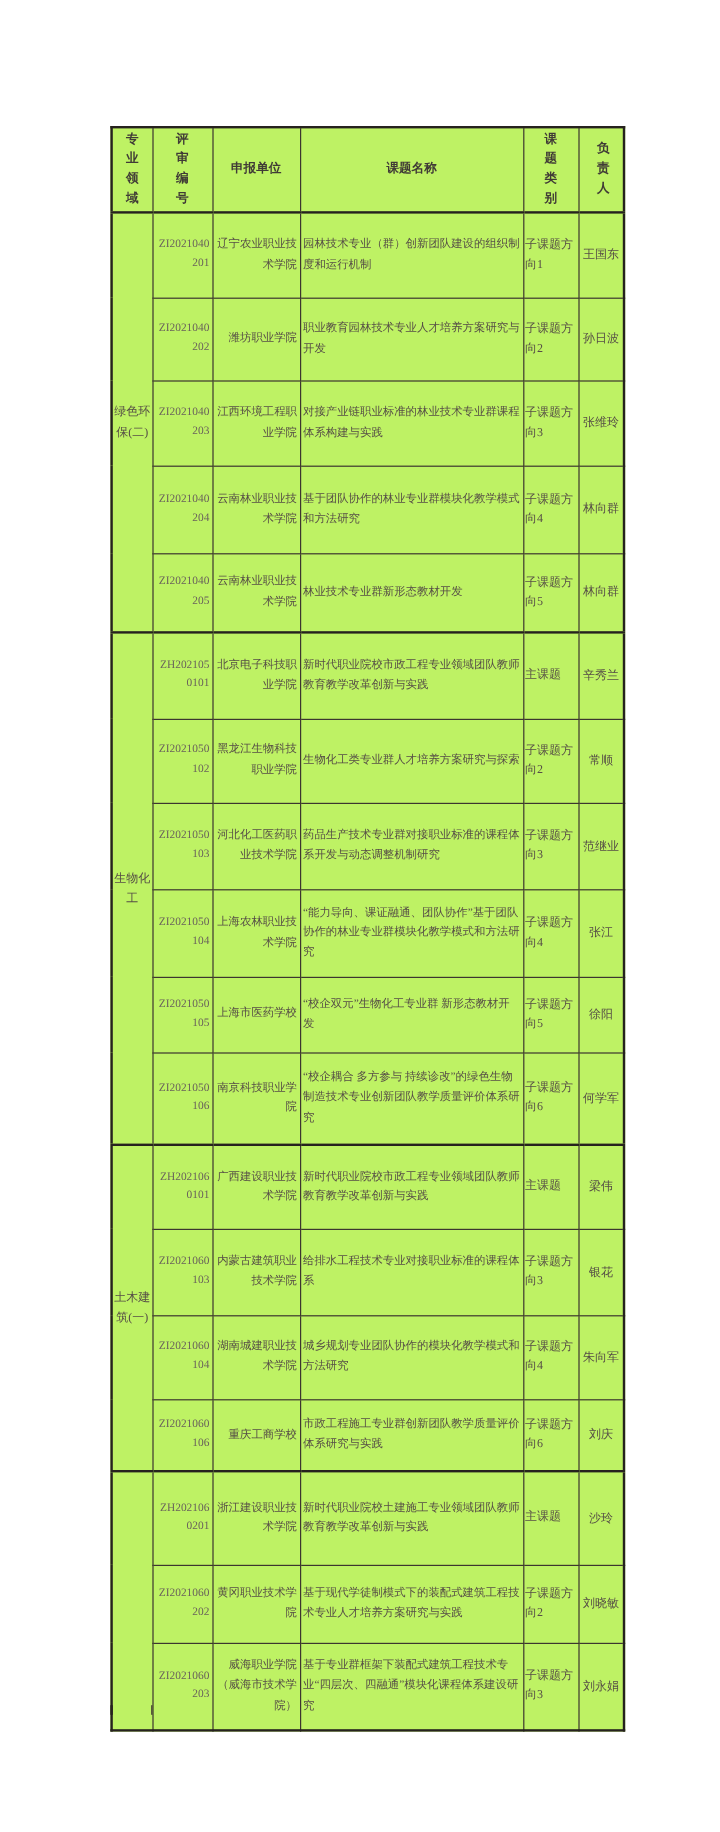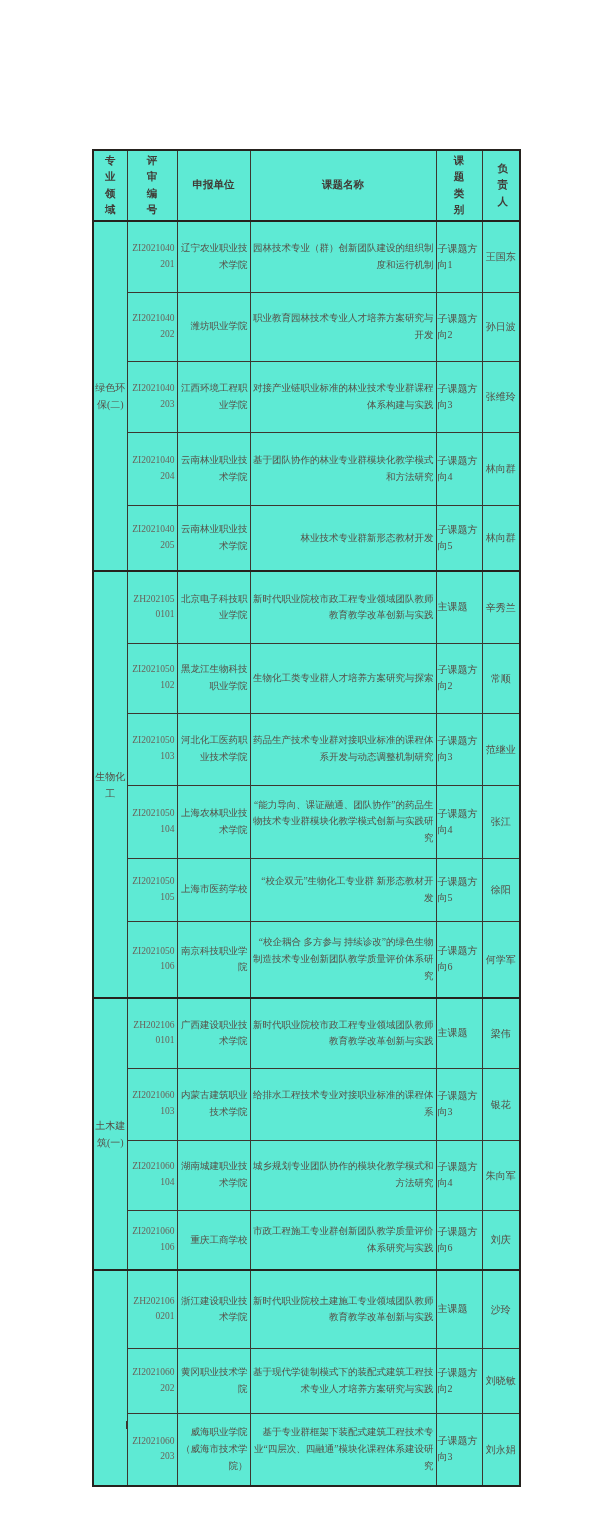--- a/index.html
+++ b/index.html
@@ -17,22 +17,21 @@
     background:var(--background);
     font-family:"Liberation Serif","DejaVu Serif",serif;
   }
   .canvas{position:relative;width:600px;height:1527px;background:var(--background);overflow:hidden;}
 
   table.project-table{
     position:absolute;left:92px;top:105px;
     width:427px;
     border-collapse:collapse;table-layout:fixed;
     border:2px solid var(--border-outer);
-    background:#5eead4;
-    margin-top:44px;
+    background:#bef264;
   }
   th,td{
     border:1px solid var(--border-inner);
     vertical-align:middle;
     overflow:hidden;
   }
   thead th{
     border-bottom:2px solid var(--border-outer);
     font-weight:bold;
     color:var(--header-text);
@@ -48,21 +47,21 @@
   }
   td.c-field{
     text-align:center;font-size:10px;padding:12px 1px;
     color:var(--body-text);letter-spacing:0;
   }
   td.c-code{
     text-align:right;font-size:9.5px;color:var(--code-text);
     word-break:break-all;line-height:1.65;padding:4px 2px;
   }
   td.c-unit{text-align:right;font-size:9.5px;padding:0 2px;line-height:1.75;}
-  td.c-title{text-align:right;font-size:9.5px;padding:0 2px;line-height:1.75;}
+  td.c-title{text-align:left;font-size:9.5px;padding:0 2px;line-height:1.75;}
   td.c-cat{text-align:left;font-size:10px;padding:0 1px;line-height:1.6;}
   td.c-leader{text-align:center;font-size:10px;padding:0 1px;}
   tr.group-start td{border-top:2px solid var(--border-outer);}
 
   .tick{
     position:absolute;background:var(--border-inner);
     width:1px;height:8px;top:1421px;
   }
   .tick.outer{width:2px;background:var(--border-outer);}
 </style>
@@ -144,21 +143,21 @@
         <tr style="height: 72px;">
           <td class="c-code">ZI2021050103</td>
           <td class="c-unit">河北化工医药职业技术学院</td>
           <td class="c-title">药品生产技术专业群对接职业标准的课程体系开发与动态调整机制研究</td>
           <td class="c-cat">子课题方向3</td>
           <td class="c-leader">范继业</td>
         </tr>
         <tr style="height: 73px;">
           <td class="c-code">ZI2021050104</td>
           <td class="c-unit">上海农林职业技术学院</td>
-          <td class="c-title">“能力导向、课证融通、团队协作”的药品生物技术专业群模块化教学模式创新与实践研究</td>
+          <td class="c-title">“能力导向、课证融通、团队协作”基于团队协作的林业专业群模块化教学模式和方法研究</td>
           <td class="c-cat">子课题方向4</td>
           <td class="c-leader">张江</td>
         </tr>
         <tr style="height: 63px;">
           <td class="c-code">ZI2021050105</td>
           <td class="c-unit">上海市医药学校</td>
           <td class="c-title">“校企双元”生物化工专业群 新形态教材开发</td>
           <td class="c-cat">子课题方向5</td>
           <td class="c-leader">徐阳</td>
         </tr>

